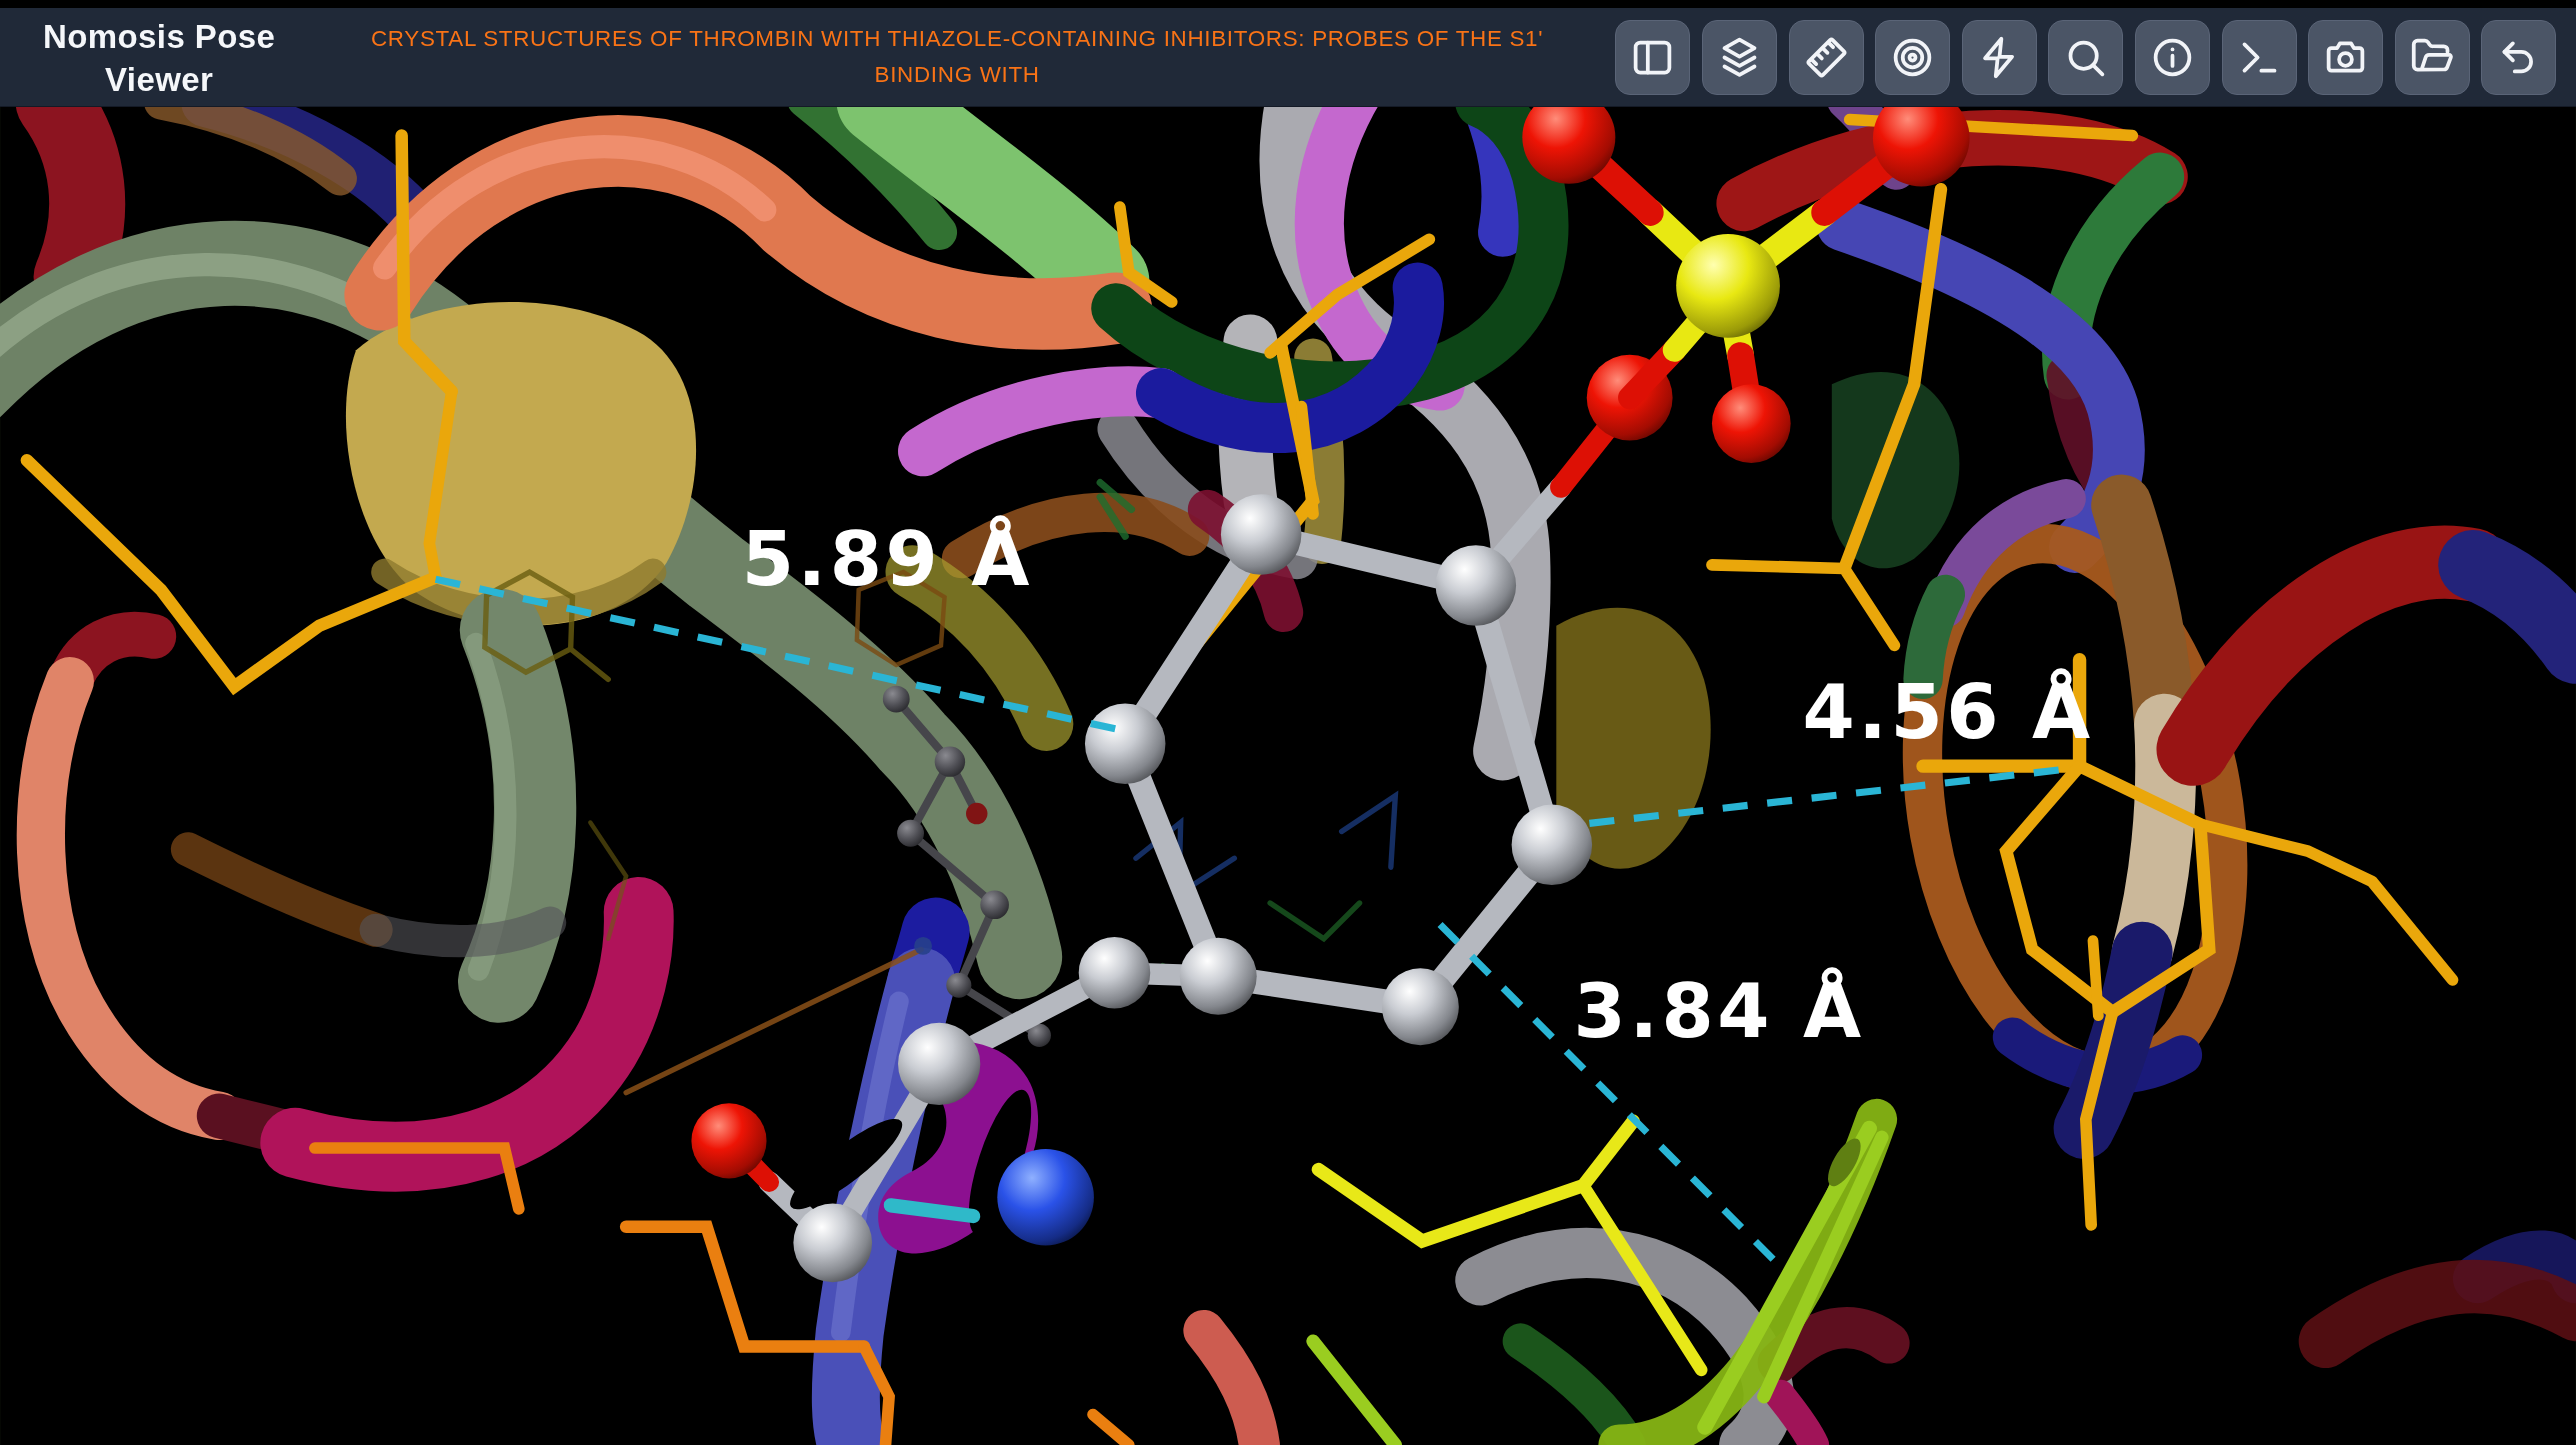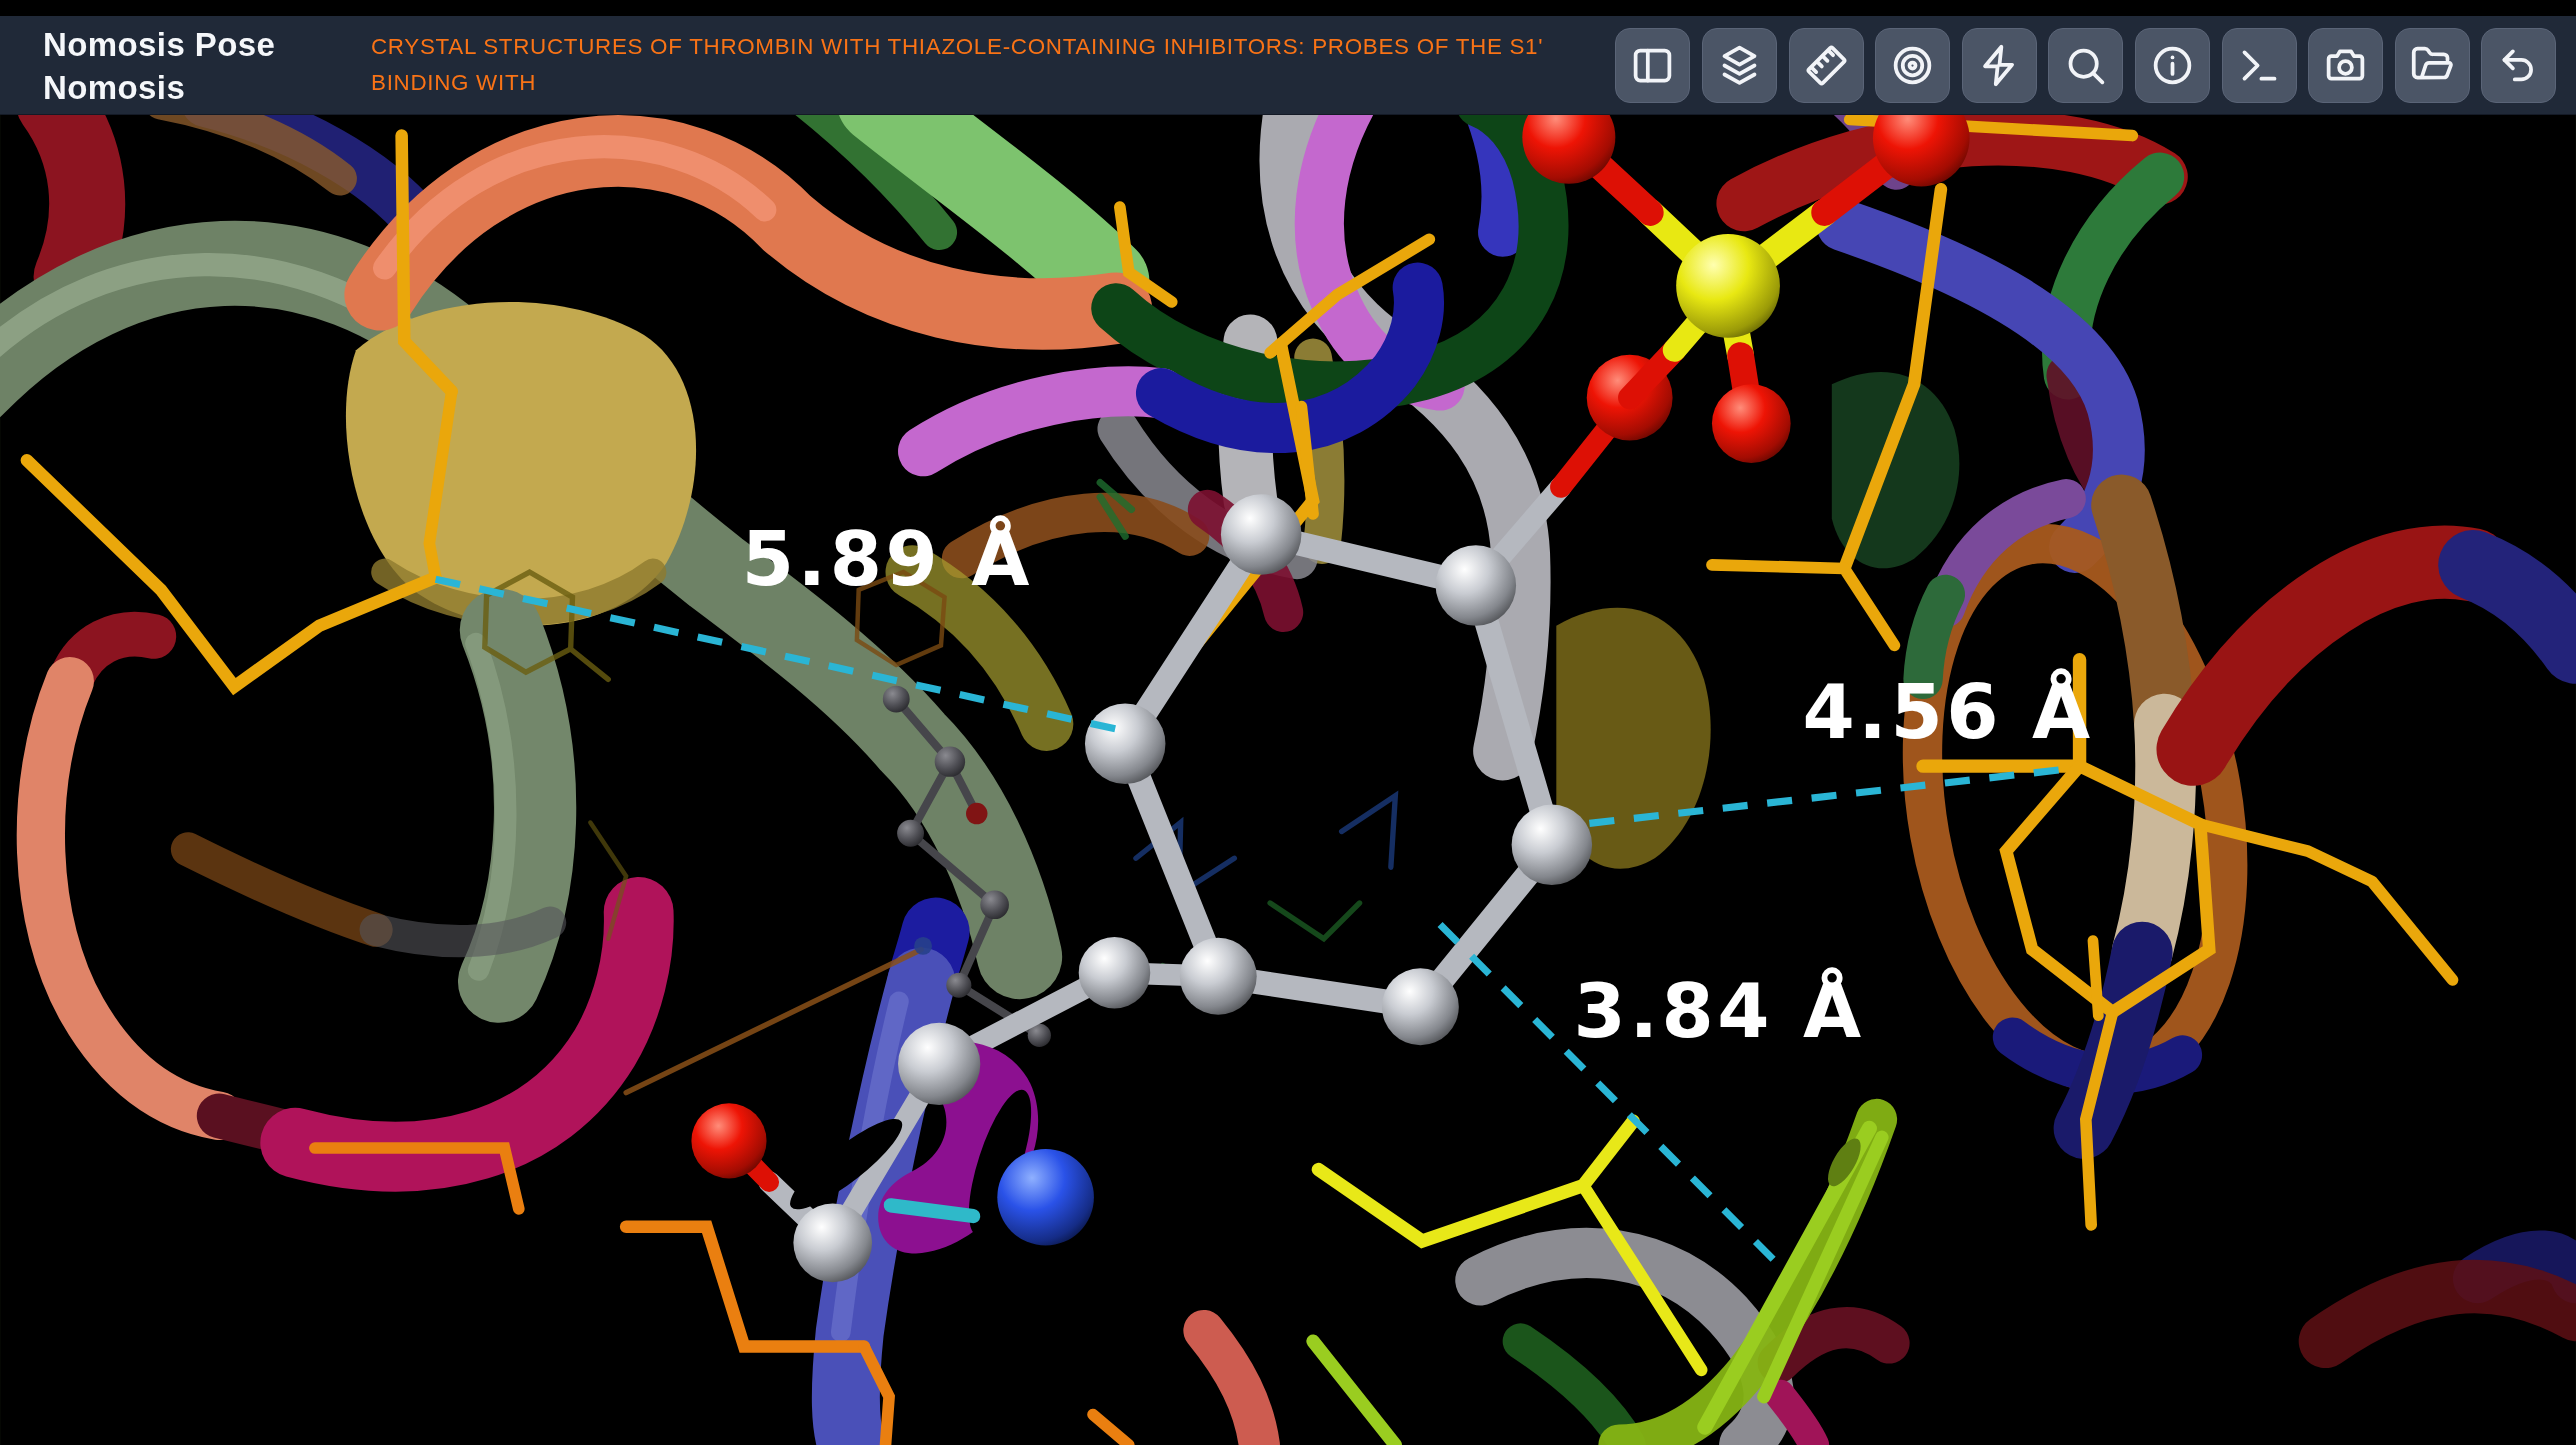--- a/index.html
+++ b/index.html
@@ -1,21 +1,21 @@
 <!DOCTYPE html>
 <html style="font-size:14.3px"><head>
 <meta charset="utf-8">
 <style>
   html,body{margin:0;padding:0;background:#000;}
   #app{position:relative;width:2576px;height:1445px;overflow:hidden;
        font-family:"Liberation Sans","DejaVu Sans",sans-serif;background:#000;}
   
-  #header{position:absolute;top:16px;left:0;width:2576px;height:98px;
+  #header{position:absolute;top:8px;left:0;width:2576px;height:98px;
           background:#202938;border-bottom:0.9px solid #141a26;z-index:10;
-          display:flex;align-items:center;}
+          display:flex;align-items:center;text-align:center;}
   .app-title{position:absolute;left:43px;top:7.2px;color:#f5f7fa;font-weight:bold;
              font-size:33px;line-height:43px;letter-spacing:0.4px;}
   .structure-title{position:absolute;left:371px;top:12.5px;color:#f97316;
                    font-size:22.4px;line-height:36px;letter-spacing:0.7px;}
   #toolbar{position:absolute;right:19.7px;top:11.6px;display:flex;gap:11.6px;z-index:11;}
   .tb-btn{width:75px;height:75px;border-radius:15px;background:#4b5566;
           border:0.9px solid #5a6477;display:flex;align-items:center;justify-content:center;
           padding:0;cursor:pointer;}
   .tb-btn svg{width:45px;height:45px;stroke:#f2f4f8;stroke-width:2;fill:none;
               stroke-linecap:round;stroke-linejoin:round;}
@@ -26,21 +26,21 @@
           font-size:84px;fill:#ffffff;letter-spacing:4px;}
 </style>
 </head>
 <body>
 
 <div id="app">
 
   <div id="header">
     <div class="app-title">
       <div>Nomosis Pose</div>
-      <div>Nomosis</div>
+      <div>Viewer</div>
     </div>
     <div class="structure-title">
       <div>CRYSTAL STRUCTURES OF THROMBIN WITH THIAZOLE-CONTAINING INHIBITORS: PROBES OF THE S1'</div>
       <div>BINDING WITH</div>
     </div>
     <div id="toolbar">
       <button class="tb-btn">
         <svg viewBox="0 0 24 24">
             <rect x="3" y="4" width="18" height="16" rx="2.5"></rect>
             <line x1="9.5" y1="4" x2="9.5" y2="20"></line>

